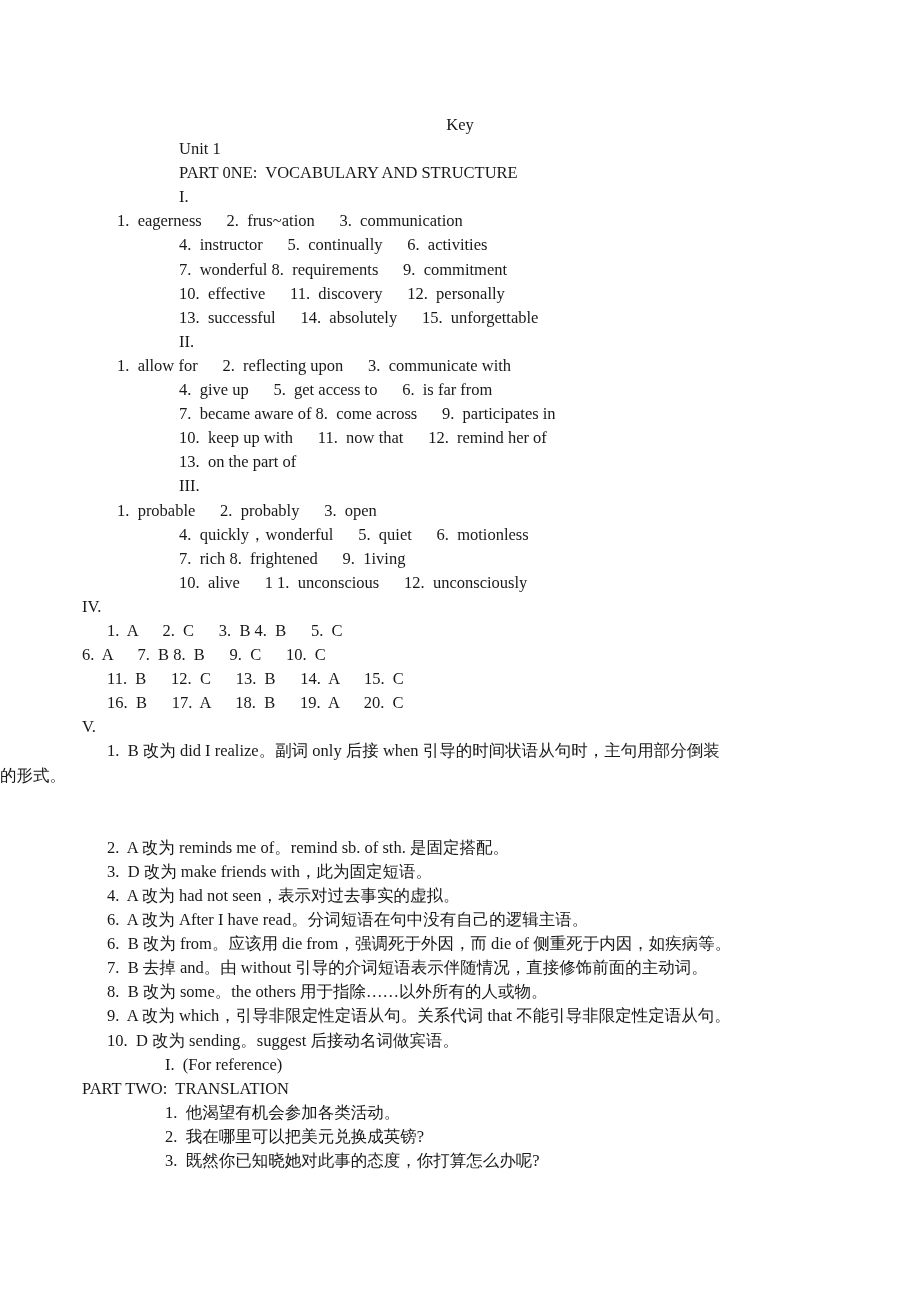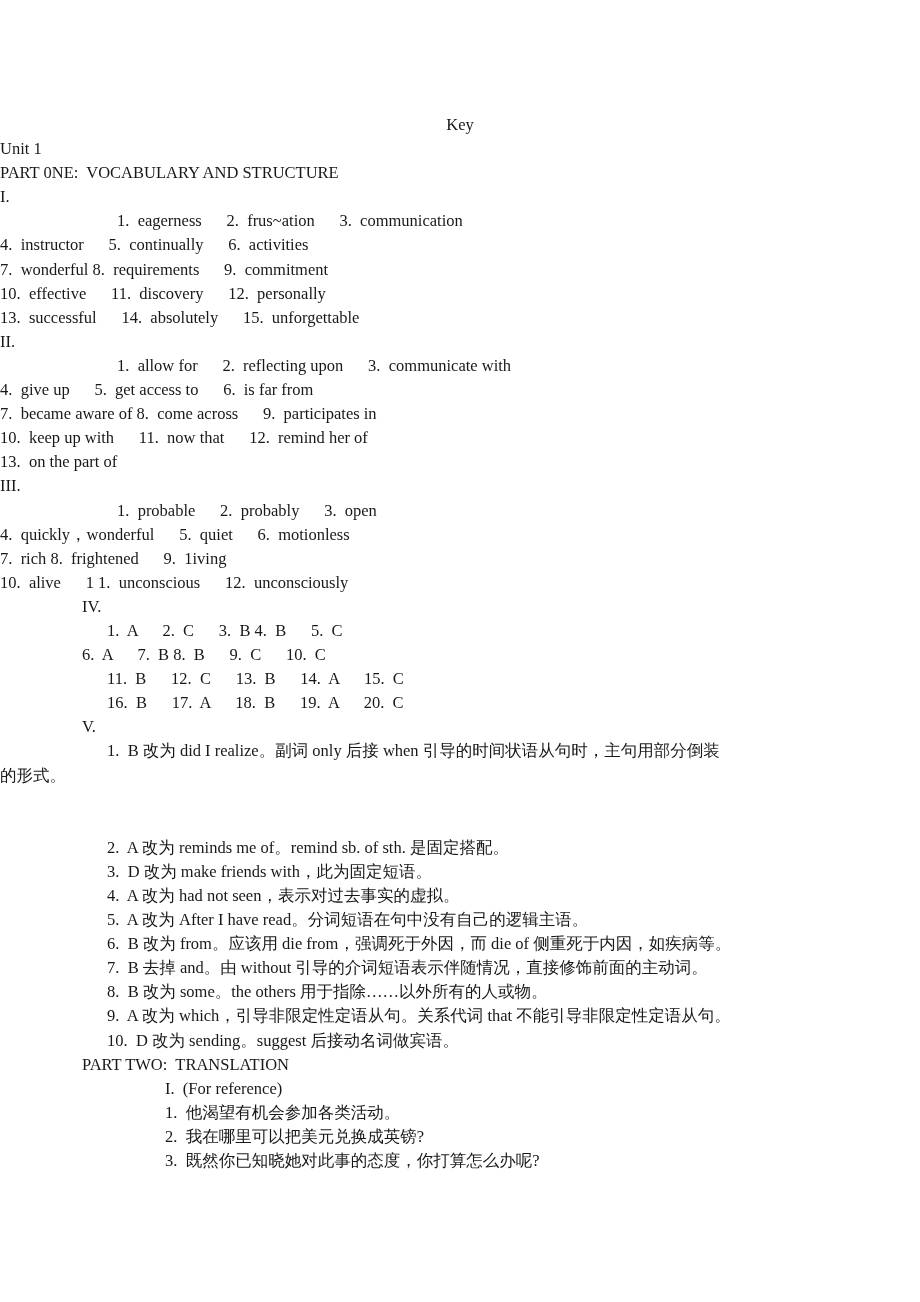--- a/index.html
+++ b/index.html
@@ -19,21 +19,21 @@
     padding-top: 113px;
     box-sizing: border-box;
     overflow: hidden;
   }
   .line {
     white-space: pre;
     min-height: 24.1px;
   }
   .center { text-align: center; padding-left: 0; }
   .ia { padding-left: 117px; }  
-  .ib { }  
+  .ib { padding-left: 179px; }  
   .ic { padding-left: 82px; }  
   .id { padding-left: 107px; }  
   .ie { }  
   .ig { padding-left: 165px; }  
 </style>
 </head>
 <body>
 
 <div id="page">
   <div id="doc-body">
@@ -63,25 +63,25 @@
       <div class="line id">11.  B      12.  C      13.  B      14.  A      15.  C</div>
       <div class="line id">16.  B      17.  A      18.  B      19.  A      20.  C</div>
       <div class="line ic">V.</div>
       <div class="line id">1.  B 改为 did I realize。副词 only 后接 when 引导的时间状语从句时，主句用部分倒装</div>
       <div class="line ie">的形式。</div>
       <div class="line id"></div>
       <div class="line id"></div>
       <div class="line id">2.  A 改为 reminds me of。remind sb. of sth. 是固定搭配。</div>
       <div class="line id">3.  D 改为 make friends with，此为固定短语。</div>
       <div class="line id">4.  A 改为 had not seen，表示对过去事实的虚拟。</div>
-      <div class="line id">5.  A 改为 After I have read。分词短语在句中没有自己的逻辑主语。</div>
+      <div class="line id">6.  A 改为 After I have read。分词短语在句中没有自己的逻辑主语。</div>
       <div class="line id">6.  B 改为 from。应该用 die from，强调死于外因，而 die of 侧重死于内因，如疾病等。</div>
       <div class="line id">7.  B 去掉 and。由 without 引导的介词短语表示伴随情况，直接修饰前面的主动词。</div>
       <div class="line id">8.  B 改为 some。the others 用于指除……以外所有的人或物。</div>
       <div class="line id">9.  A 改为 which，引导非限定性定语从句。关系代词 that 不能引导非限定性定语从句。</div>
       <div class="line id">10.  D 改为 sending。suggest 后接动名词做宾语。</div>
+      <div class="line ig">I.  (For reference)</div>
       <div class="line ic">PART TWO:  TRANSLATION</div>
-      <div class="line ig">I.  (For reference)</div>
       <div class="line ig">1.  他渴望有机会参加各类活动。</div>
       <div class="line ig">2.  我在哪里可以把美元兑换成英镑?</div>
       <div class="line ig">3.  既然你已知晓她对此事的态度，你打算怎么办呢?</div>
     </div>
 </div>
 
 </body></html>

